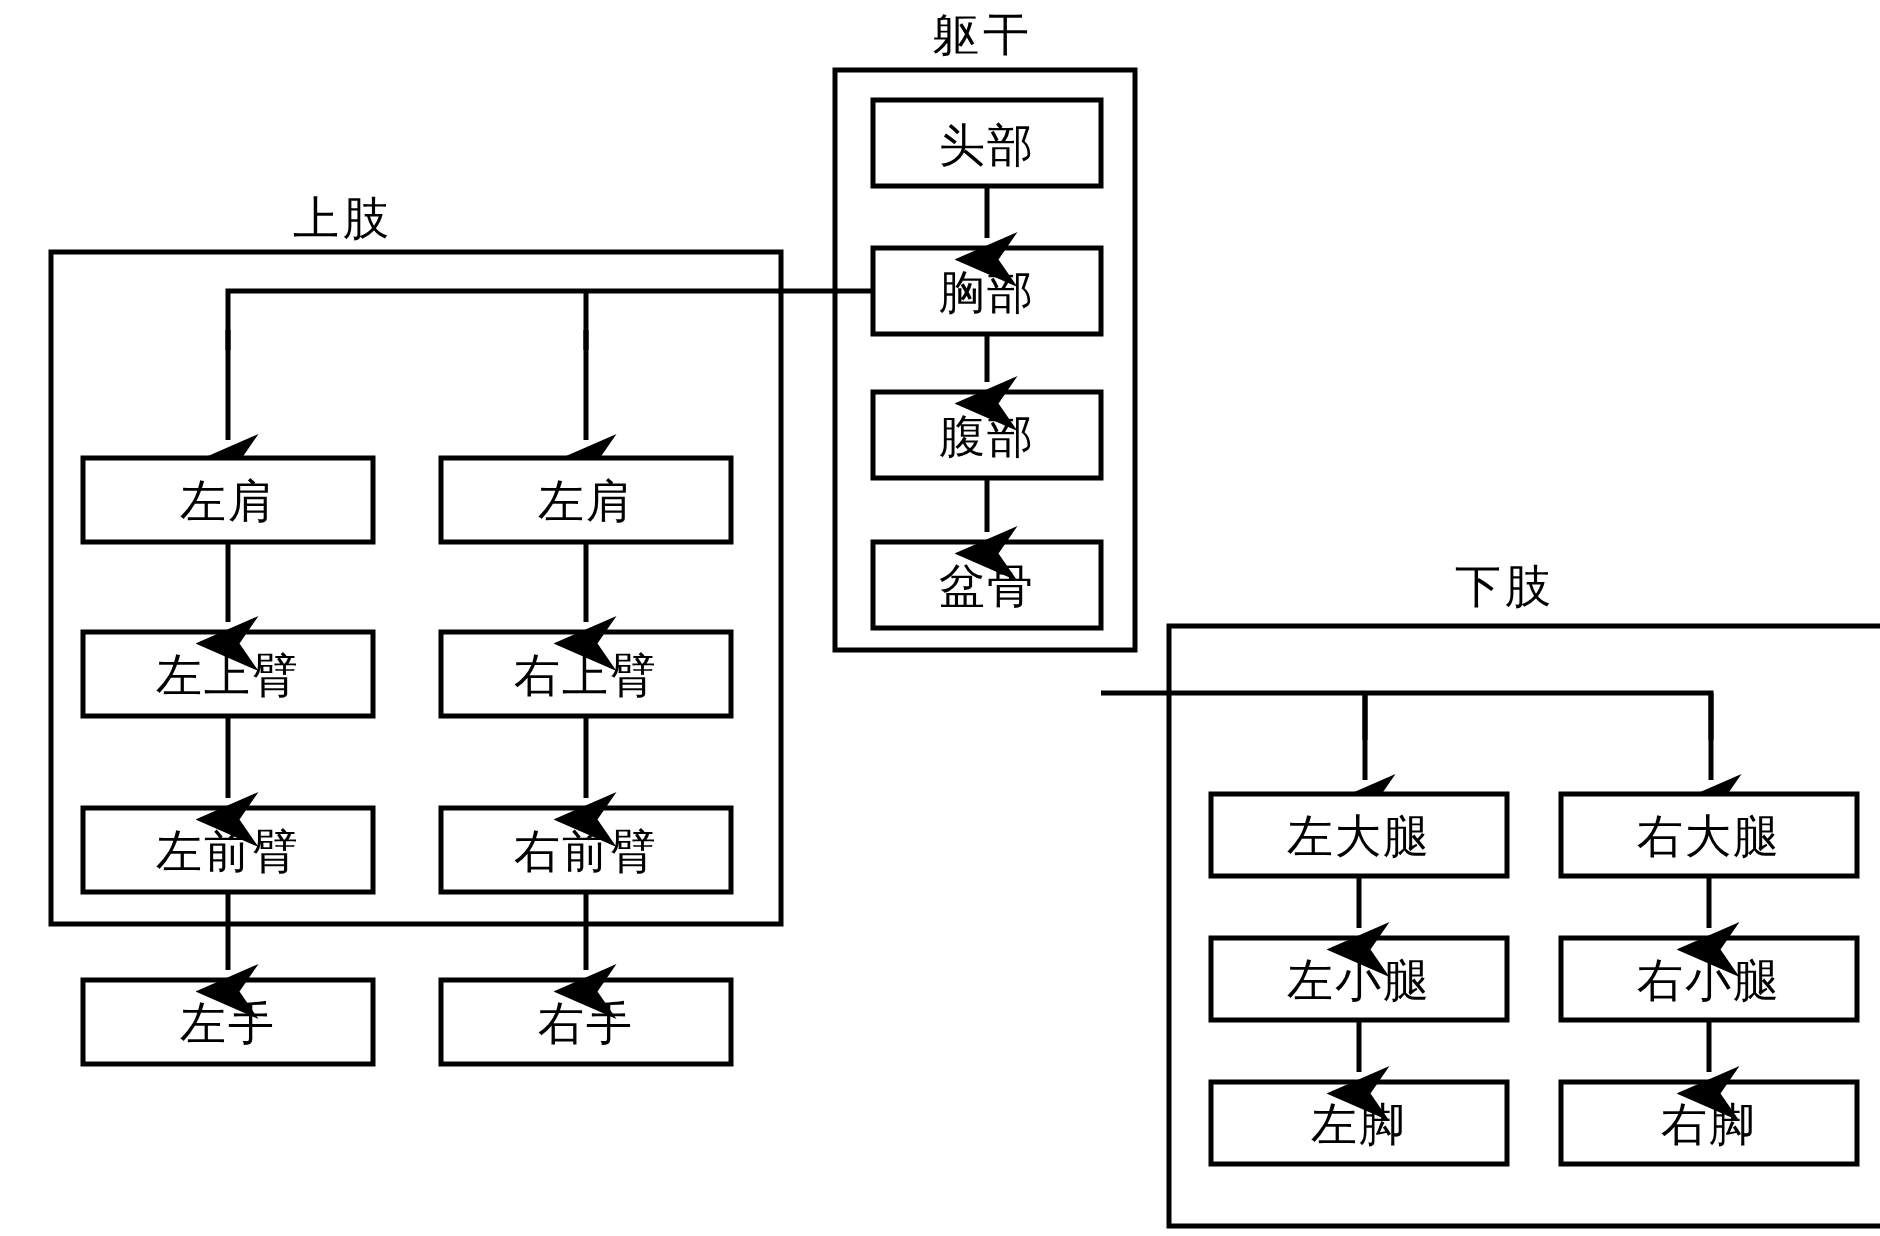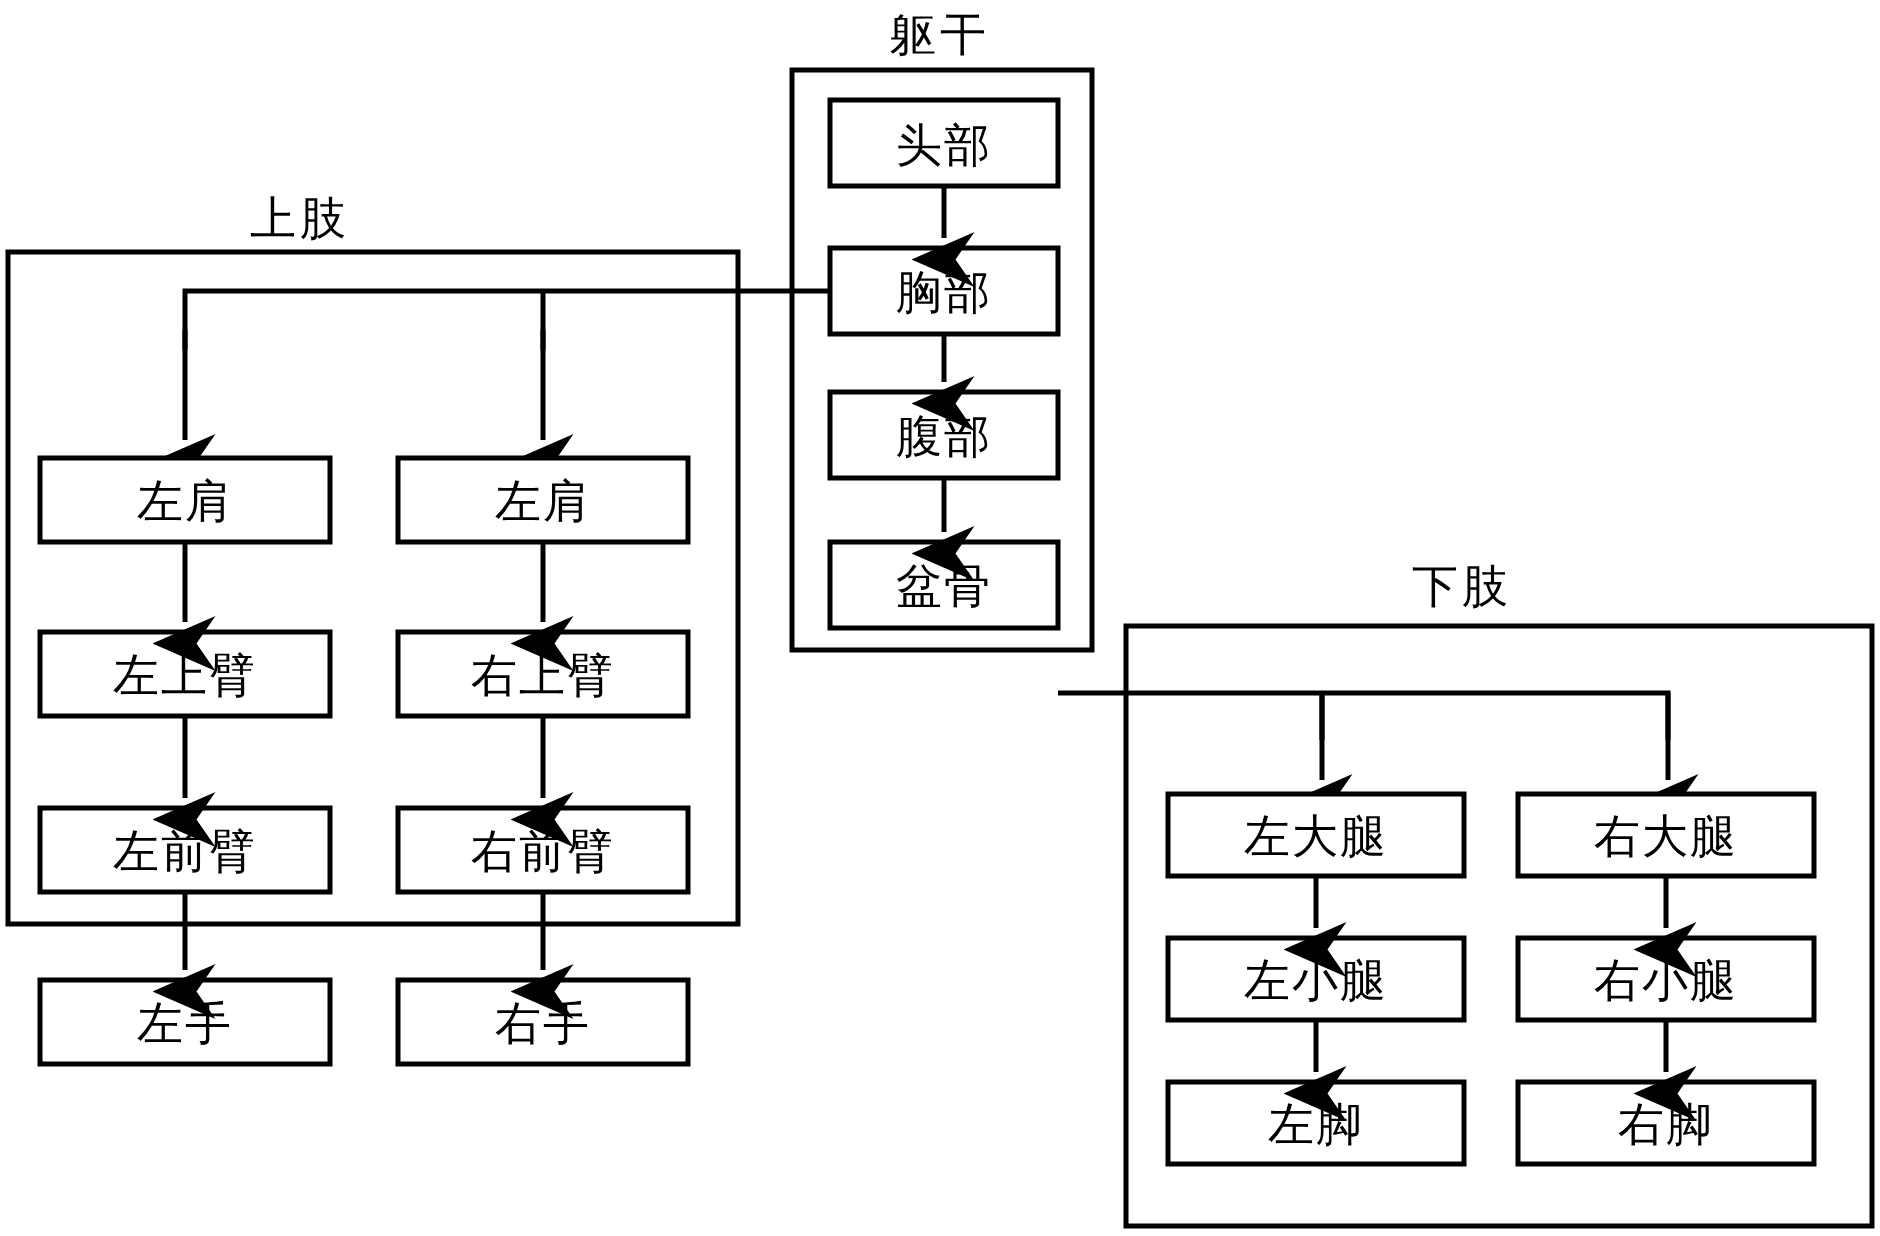--- a/index.html
+++ b/index.html
@@ -10,20 +10,21 @@
   body {
     width: 1880px;
     height: 1236px;
     font-family: "Liberation Serif", "DejaVu Serif", serif;
     overflow: hidden;
   }
   #diagram-root {
     position: relative;
     width: 1756px;
     height: 1236px;
+    margin-left: 43px;
   }
   svg#diagram-canvas {
     position: absolute;
     top: 0;
     left: 0;
     width: 1880px;
     height: 1236px;
   }
   .group-frame {
     fill: none;

